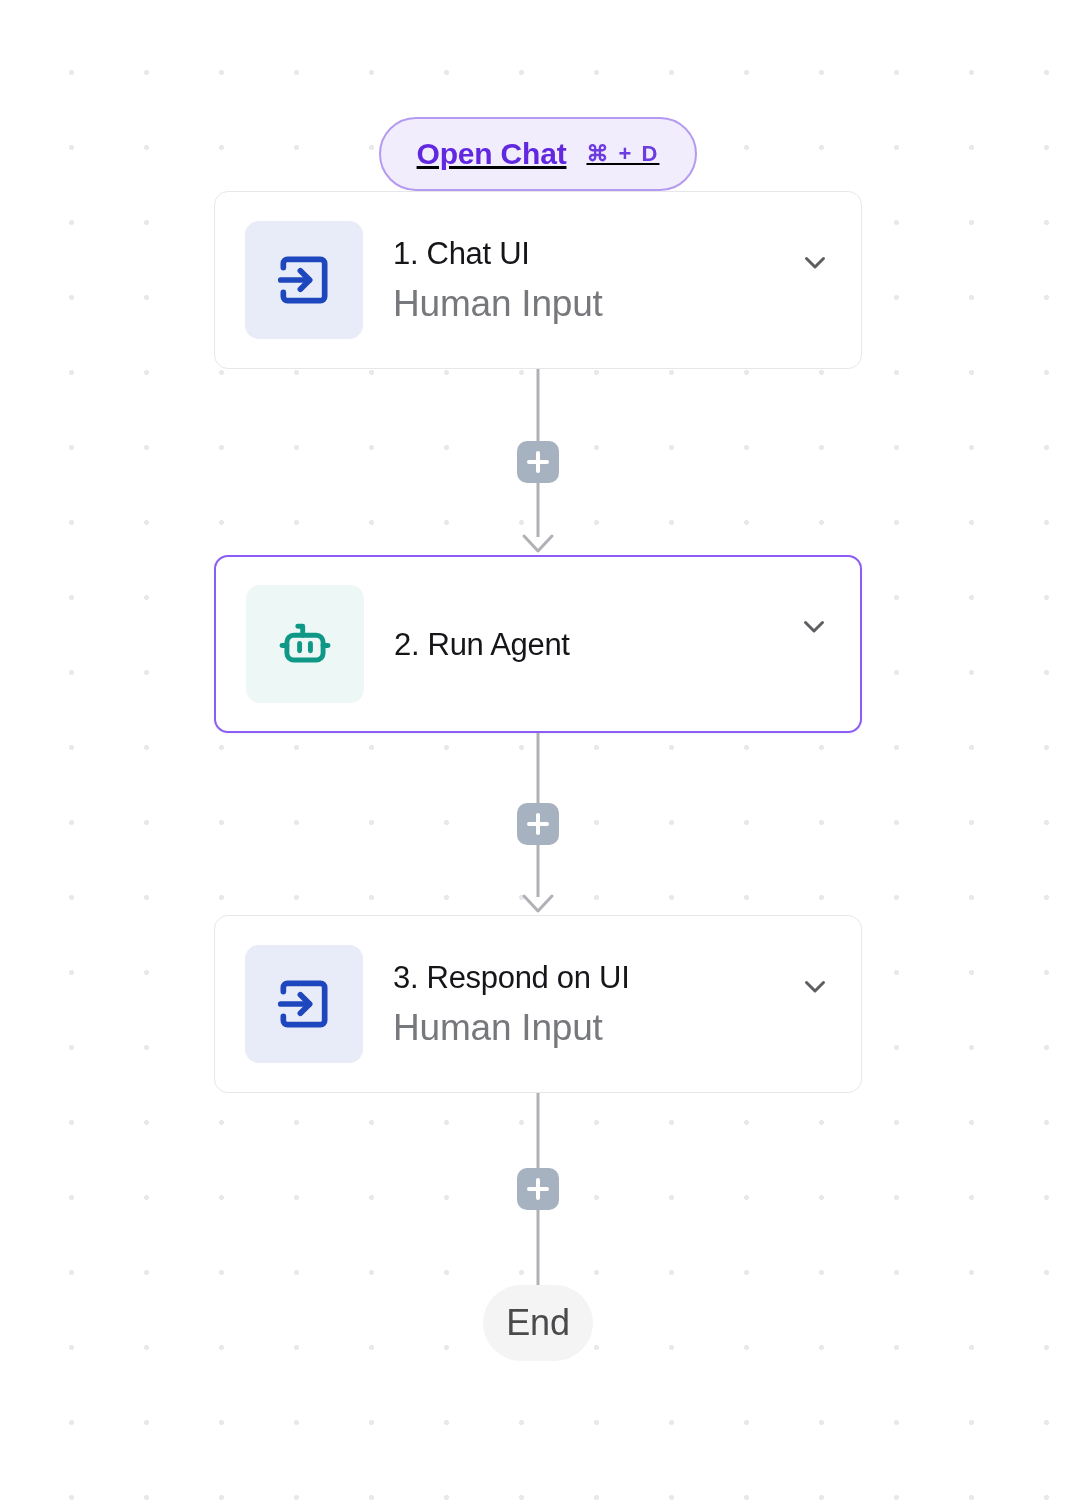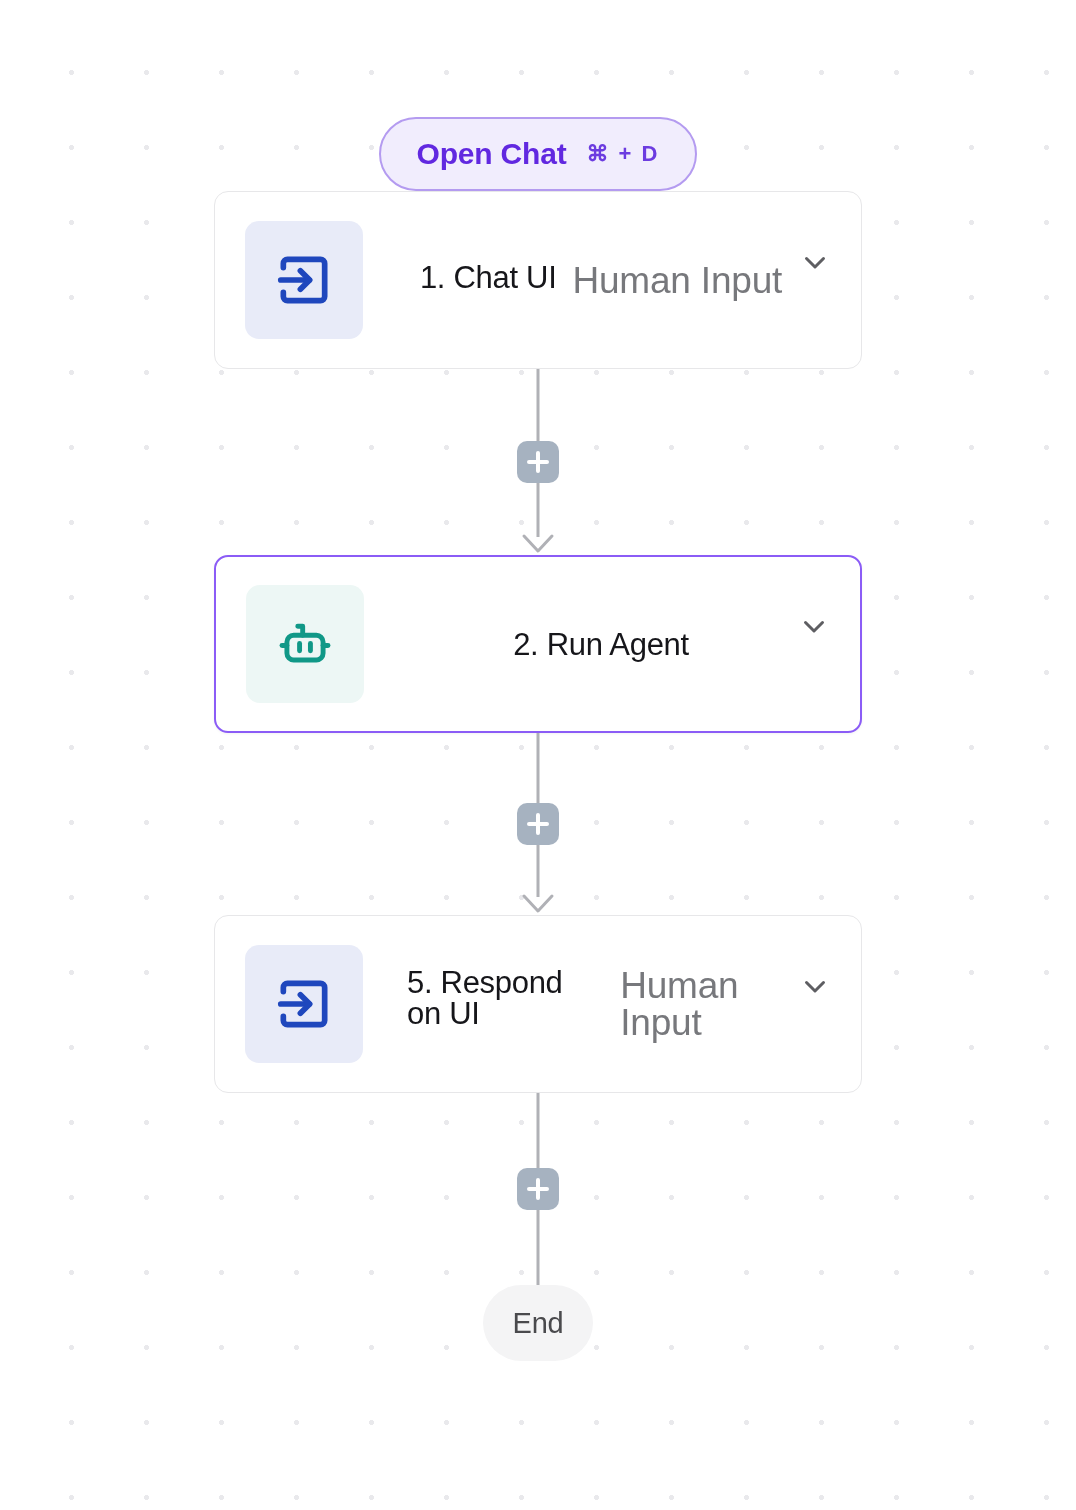--- a/index.html
+++ b/index.html
@@ -42,20 +42,21 @@
     box-sizing: border-box;
     padding: 0 36px;
     display: flex;
     align-items: center;
     gap: 20px;
     background: #f1edfd;
     border: 2px solid #b49bf0;
     border-radius: 37px;
     cursor: pointer;
     user-select: none;
+    text-decoration: underline;
   }
   .open-chat-label {
     font-size: 30px;
     font-weight: bold;
     color: #6128e0;
     letter-spacing: -0.2px;
   }
   .open-chat-shortcut {
     font-size: 22px;
     font-weight: bold;
@@ -74,39 +75,38 @@
     border-radius: 14px;
     display: flex;
     align-items: center;
     padding: 0 26px 0 30px;
     cursor: pointer;
     position: relative;
   }
   .card.selected {
     border: 2px solid #8b5cf6;
     box-shadow: 0 1px 3px rgba(0,0,0,0.05);
-    gap: 23px;
   }
   .card-icon {
     width: 118px;
     height: 118px;
     border-radius: 14px;
     display: flex;
     align-items: center;
     justify-content: center;
     flex: 0 0 auto;
   }
   .card-icon.blue  { background: #e8ebf8; }
   .card-icon.teal  { background: #edf7f5; }
 
   .card-text {
     flex: 1 1 auto;
-    margin-left: 44px;
-    display: flex;
-    flex-direction: row;
+    margin-left: 30px;
+    display: flex;
+    flex-direction: column;
     justify-content: center;
     gap: 16px;
   }
   .card-title {
     font-size: 31px;
     color: #16161a;
     letter-spacing: -0.3px;
     line-height: 1;
   }
   .card-subtitle {
@@ -189,21 +189,21 @@
   
   .end-pill {
     margin-top: 0px;
     width: 110px;
     height: 76px;
     border-radius: 38px;
     background: #f4f4f5;
     display: flex;
     align-items: center;
     justify-content: center;
-    font-size: 29px;
+    font-size: 36px;
     color: #4a4a4d;
     letter-spacing: -0.2px;
     cursor: pointer;
     user-select: none;
   }
 </style>
 </head>
 <body>
 
 <div id="canvas">
@@ -282,21 +282,21 @@
 
     <div class="card">
       <div class="card-icon blue">
         <svg width="62" height="62" viewBox="0 0 24 24" fill="none" stroke="#1f47bd" stroke-width="2.2" stroke-linecap="round" stroke-linejoin="round">
           <path d="M4 7.2V5.6A1.6 1.6 0 0 1 5.6 4h12.8A1.6 1.6 0 0 1 20 5.6v12.8a1.6 1.6 0 0 1-1.6 1.6H5.6A1.6 1.6 0 0 1 4 18.4v-1.6"></path>
           <path d="M3 12h11"></path>
           <path d="M10.6 8.4 14.2 12l-3.6 3.6"></path>
         </svg>
       </div>
       <div class="card-text">
-        <div class="card-title">5. Respond on UI</div>
+        <div class="card-title">3. Respond on UI</div>
         <div class="card-subtitle">Human Input</div>
       </div>
       <div class="chevron">
         <svg width="34" height="34" viewBox="0 0 24 24" fill="none" stroke="#5e5e62" stroke-width="2.1" stroke-linecap="round" stroke-linejoin="round">
           <path d="M6 9.5 12 15.5 18 9.5"></path>
         </svg>
       </div>
     </div>
 
     <div class="connector plain conn-3">

